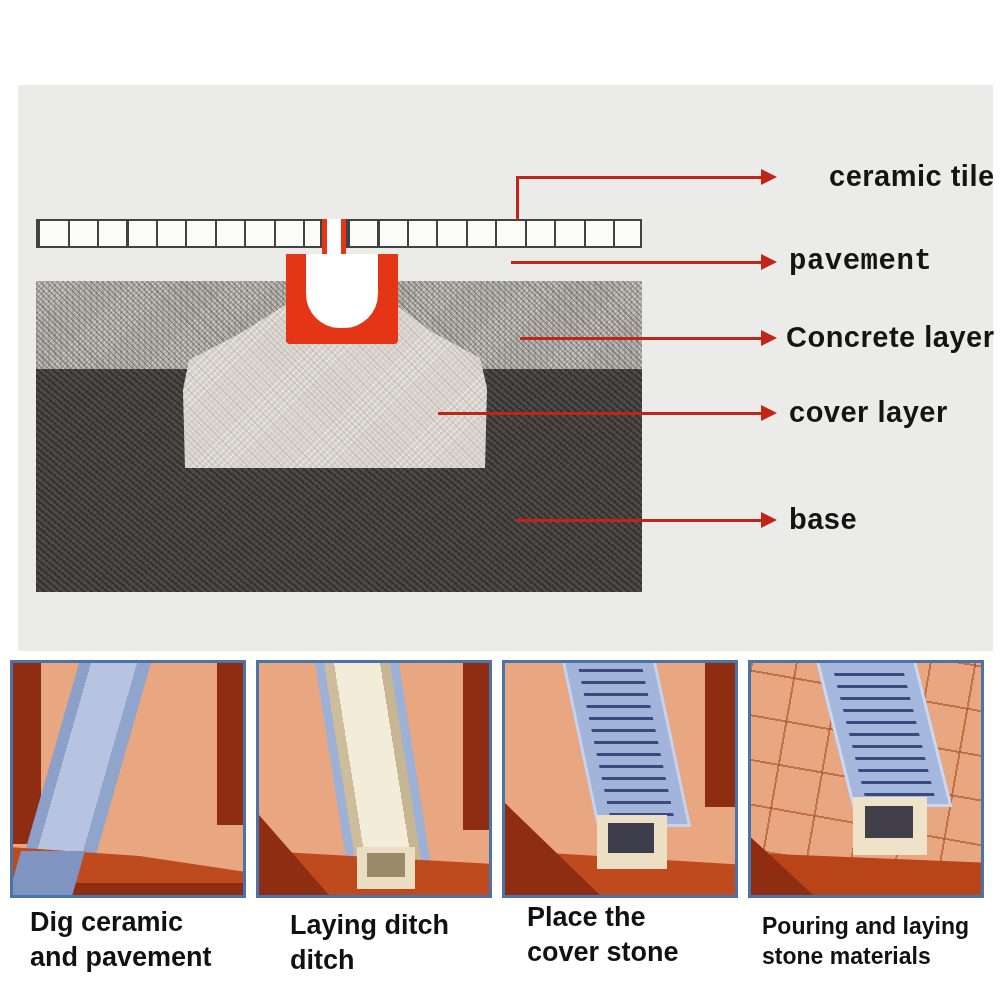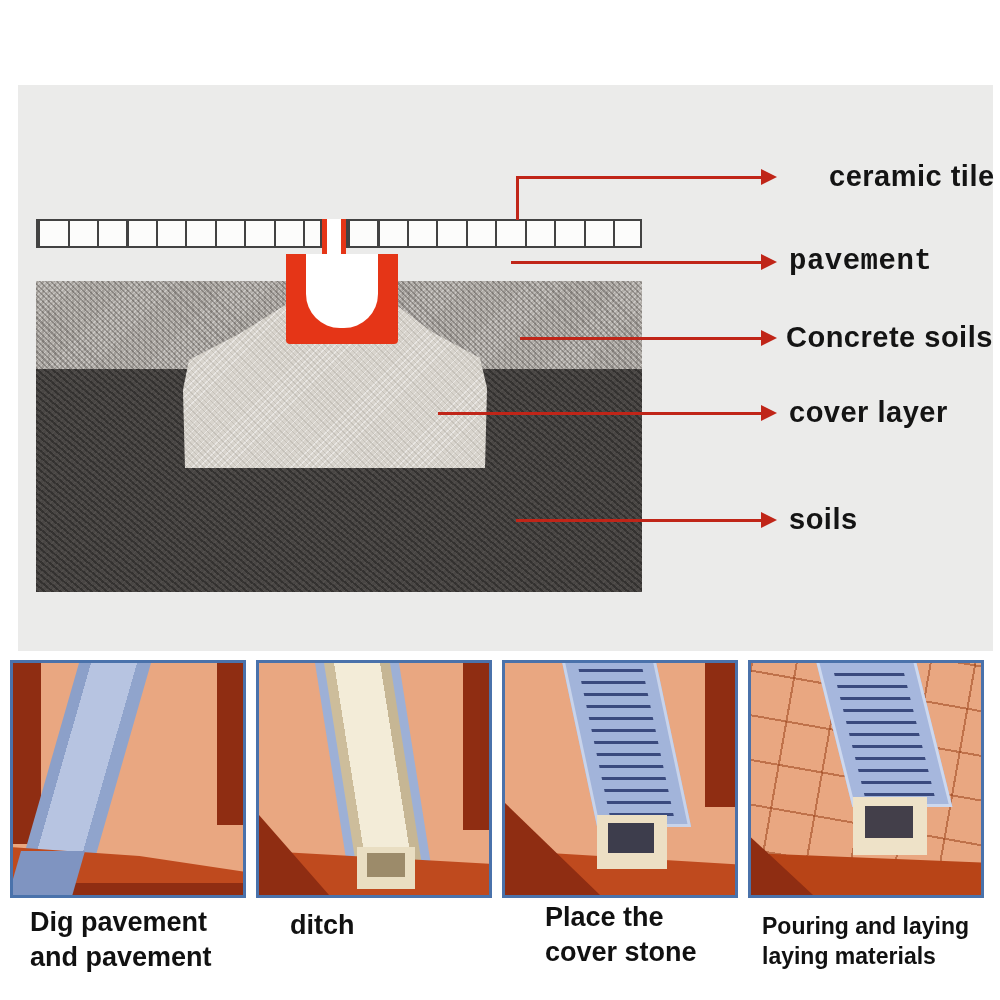--- a/index.html
+++ b/index.html
@@ -117,21 +117,21 @@
   .s4-endhole { position:absolute; left:12px; top:9px; width:48px; height:32px; background:#433f4a; }
   .s4-frontleft { position:absolute; left:0; bottom:0; width:62px; height:72px; z-index:3;
     clip-path:polygon(0 20%, 100% 100%, 0 100%); }
   .s4-front { clip-path:polygon(0 25%, 100% 42%, 100% 100%, 0 100%); height:56px; background:#b84417; }
 
   
   .caption { position:absolute; font-weight:bold; color:#111; font-size:27px; line-height:1.3; }
   .caption span { display:block; }
   .cap1 { left:30px;  top:905px; }
   .cap2 { left:290px; top:908px; }
-  .cap3 { left:545px; top:900px; }
+  .cap3 { left:527px; top:900px; }
   .cap4 { left:762px; top:912px; font-size:23px; }
 </style>
 </head>
 <body>
 
 <div class="stage">
 
   <div class="gray-bg"></div>
 
   <div>
@@ -151,29 +151,29 @@
     <div class="arrow-line" style="left:516px; top:176px; width:247px;"></div>
     <div class="arrow-head" style="left:761px; top:169px;"></div>
     <div class="callout-label" style="left:789px; top:160px;margin-left:40px;">ceramic tile</div>
 
     <div class="arrow-line" style="left:511px; top:261px; width:252px;"></div>
     <div class="arrow-head" style="left:761px; top:254px;"></div>
     <div class="callout-label" style="left:789px; top:245px;font-family:Liberation Mono, monospace;">pavement</div>
 
     <div class="arrow-line" style="left:520px; top:337px; width:243px;"></div>
     <div class="arrow-head" style="left:761px; top:330px;"></div>
-    <div class="callout-label" style="left:786px; top:321px;">Concrete soils</div>
+    <div class="callout-label" style="left:786px; top:321px;">Concrete layer</div>
 
     <div class="arrow-line" style="left:438px; top:412px; width:325px;"></div>
     <div class="arrow-head" style="left:761px; top:405px;"></div>
     <div class="callout-label" style="left:789px; top:396px;">cover layer</div>
 
     <div class="arrow-line" style="left:516px; top:519px; width:247px;"></div>
     <div class="arrow-head" style="left:761px; top:512px;"></div>
-    <div class="callout-label" style="left:789px; top:503px;">soils</div>
+    <div class="callout-label" style="left:789px; top:503px;">base</div>
   </div>
 
   <div class="panel p1">
     <div class="scene">
       <div class="s1-left maroon"></div>
       <div class="s1-right maroon"></div>
       <div class="s1-trench"></div>
       <div class="front-band s1-front"></div>
       <div class="s1-bottomstrip maroon"></div>
       <div class="s1-trenchend"></div>
@@ -216,28 +216,29 @@
       </div>
       <div class="front-band s4-front"></div>
       <div class="s4-frontleft maroon"></div>
       <div class="s4-end">
         <div class="s4-endhole"></div>
       </div>
     </div>
   </div>
 
   <div class="caption cap1">
-    <span>Dig pavement</span>
+    <span>Dig ceramic</span>
     <span>and pavement</span>
   </div>
   <div class="caption cap2">
+    <span>Laying ditch</span>
     <span>ditch</span>
   </div>
   <div class="caption cap3">
     <span>Place the</span>
     <span>cover stone</span>
   </div>
   <div class="caption cap4">
     <span>Pouring and laying</span>
-    <span>laying materials</span>
+    <span>stone materials</span>
   </div>
 
 </div>
 
 </body></html>

